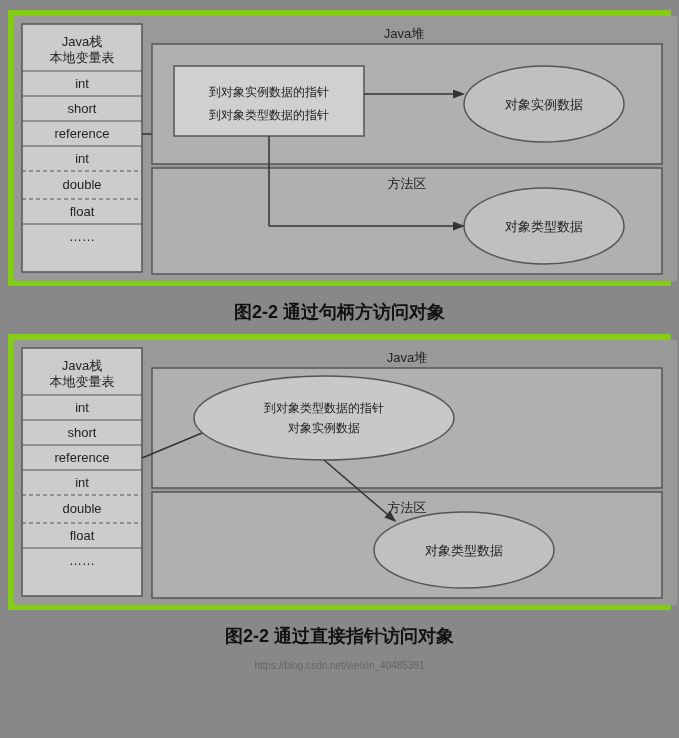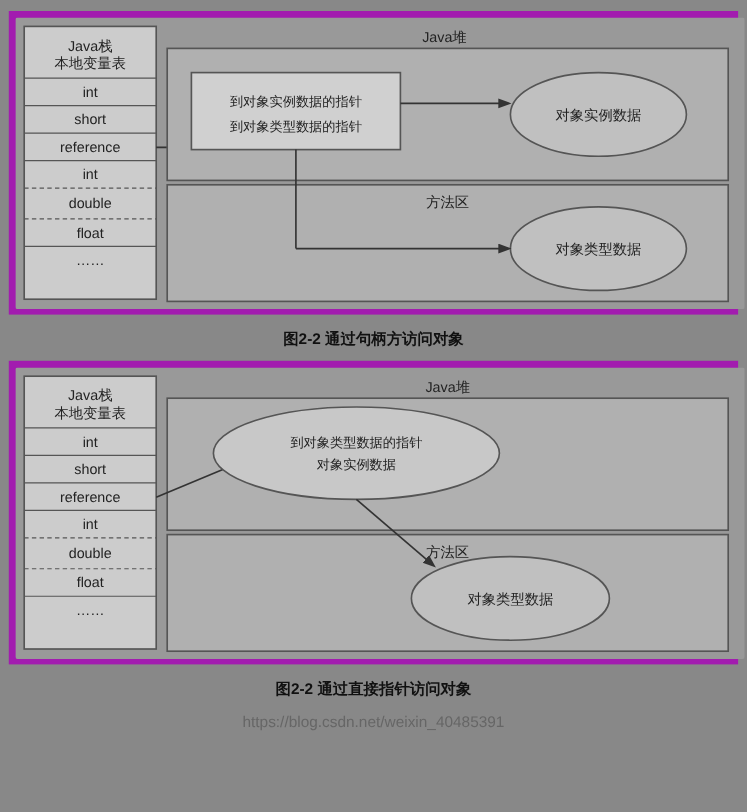--- a/index.html
+++ b/index.html
@@ -9,40 +9,40 @@
       width: 679px;
       min-height: 738px;
       display: flex;
       flex-direction: column;
       align-items: center;
       padding: 10px 8px;
     }
 
     .diagram-container {
       width: 100%;
-      background: #a21caf;
+      background: #84cc16;
       padding: 6px 6px 0 6px;
     }
 
     .figure-caption {
       text-align: center;
-      font-size: 14px;
+      font-size: 18px;
       font-weight: bold;
       color: #111;
       padding: 14px 0 10px 0;
       width: 100%;
     }
 
     
     svg {
       display: block;
     }
 
     .watermark {
-      font-size: 14px;
+      font-size: 10px;
       color: #666;
       text-align: center;
       width: 100%;
       padding: 2px 0 4px 0;
     }
   </style>
 </head>
 <body>
 
 <div class="diagram-container">

